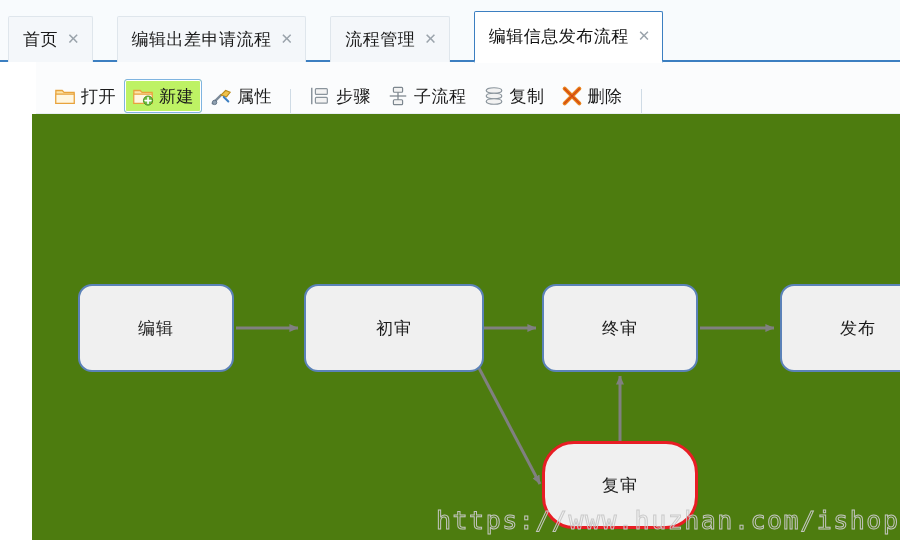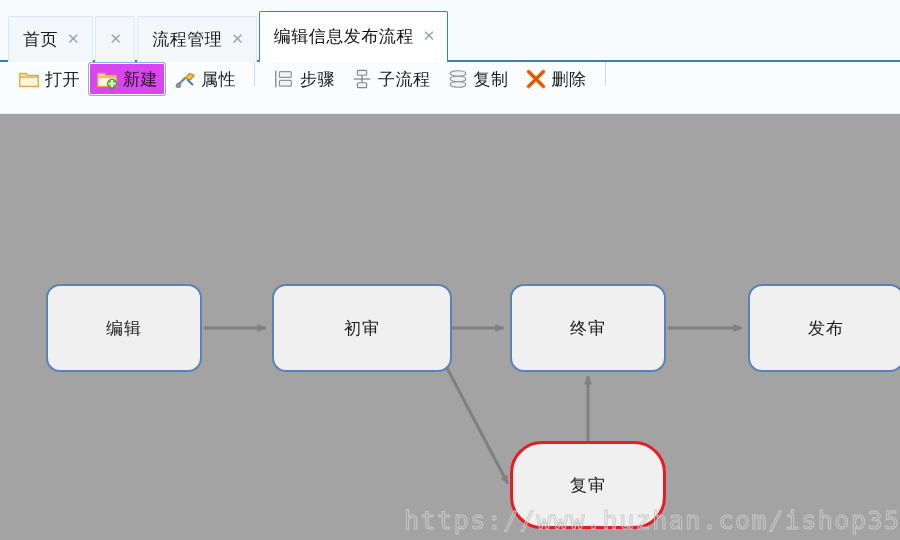--- a/index.html
+++ b/index.html
@@ -32,21 +32,21 @@
     background: #f8fbfd;
     position: relative;
     display: flex;
     align-items: flex-end;
     padding-left: 8px;
     box-sizing: border-box;
     border-bottom: 2px solid #3c7fc1;
   }
   .tab {
     height: 46px;
-    margin-right: 2px;
+    margin-right: 24px;
     padding: 0 12px 0 14px;
     box-sizing: border-box;
     display: flex;
     align-items: center;
     gap: 9px;
     background: #f4f7fa;
     border: 1px solid #dfe6ec;
     border-bottom: none;
     border-radius: 2px 2px 0 0;
     position: relative;
@@ -75,41 +75,42 @@
     z-index: 4;
   }
   .tab.active .tab-label { color: #111111; }
 
   
   .toolbar {
     height: 52px;
     min-height: 52px;
     background: #fbfcfd;
     display: flex;
-    align-items: flex-start;
+    align-items: flex-end;
     padding-left: 10px;
     box-sizing: border-box;
     border-bottom: 1px solid #e8eef3;
     overflow: hidden;
+    margin-left: 36px;
   }
   .tb-item {
     display: flex;
     align-items: center;
     gap: 5px;
     height: 34px;
     padding: 0 7px;
     box-sizing: border-box;
     border: 1px solid transparent;
     border-radius: 3px;
     white-space: nowrap;
     cursor: default;
     flex: 0 0 auto;
   }
   .tb-item.hot {
-    background: #d946ef;
+    background: #bef264;
     border: 1px solid #7fb4e0;
     box-shadow: inset 0 0 0 1px #ffffff;
   }
   .tb-label {
     font-size: 17px;
     color: #1b1b1b;
     letter-spacing: .5px;
   }
   .tb-sep {
     width: 1px;
@@ -122,22 +123,23 @@
     width: 22px;
     height: 22px;
     flex: 0 0 auto;
     display: block;
   }
 
   
   .canvas {
     flex: 1 1 auto;
     position: relative;
-    background: #a3a3a3;
+    background: #4d7c0f;
     overflow: hidden;
+    margin-left: 32px;
   }
   .canvas-svg {
     position: absolute;
     left: 0;
     top: 0;
     width: 900px;
     height: 426px;
   }
   .node {
     position: absolute;
@@ -178,20 +180,21 @@
 <body>
 
 <div class="app">
 
   <div class="tabstrip" id="tabstrip">
       <div class="tab">
         <span class="tab-label">首页</span>
         <span class="tab-close">✕</span>
       </div>
       <div class="tab">
+        <span class="tab-label">编辑出差申请流程</span>
         <span class="tab-close">✕</span>
       </div>
       <div class="tab">
         <span class="tab-label">流程管理</span>
         <span class="tab-close">✕</span>
       </div>
       <div class="tab active">
         <span class="tab-label">编辑信息发布流程</span>
         <span class="tab-close">✕</span>
       </div>

